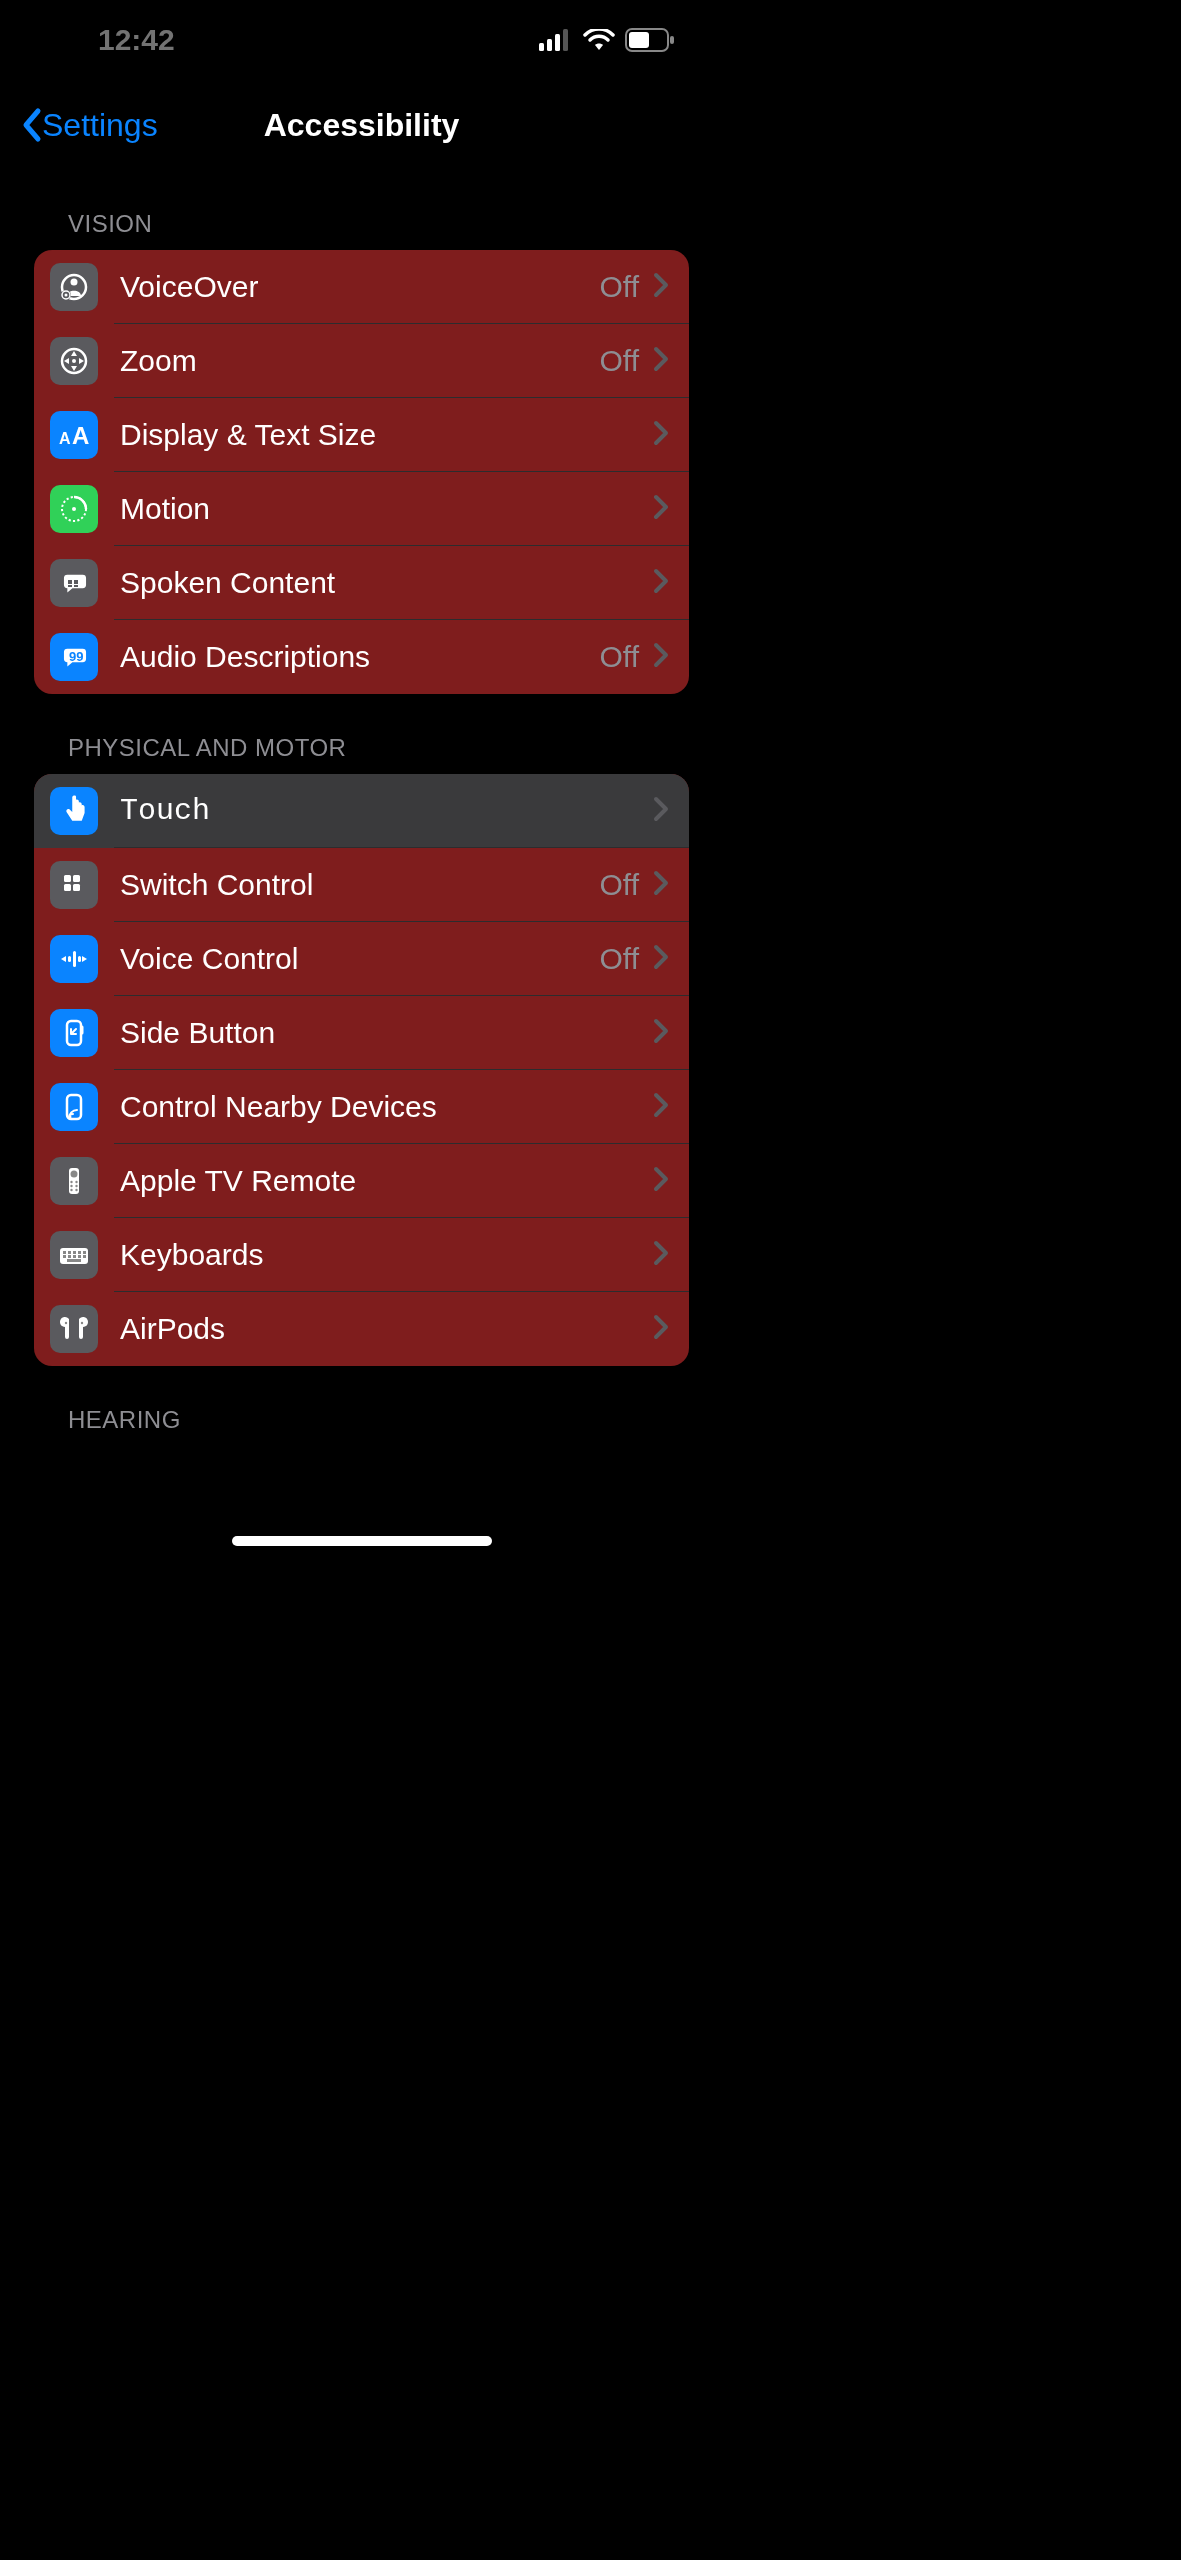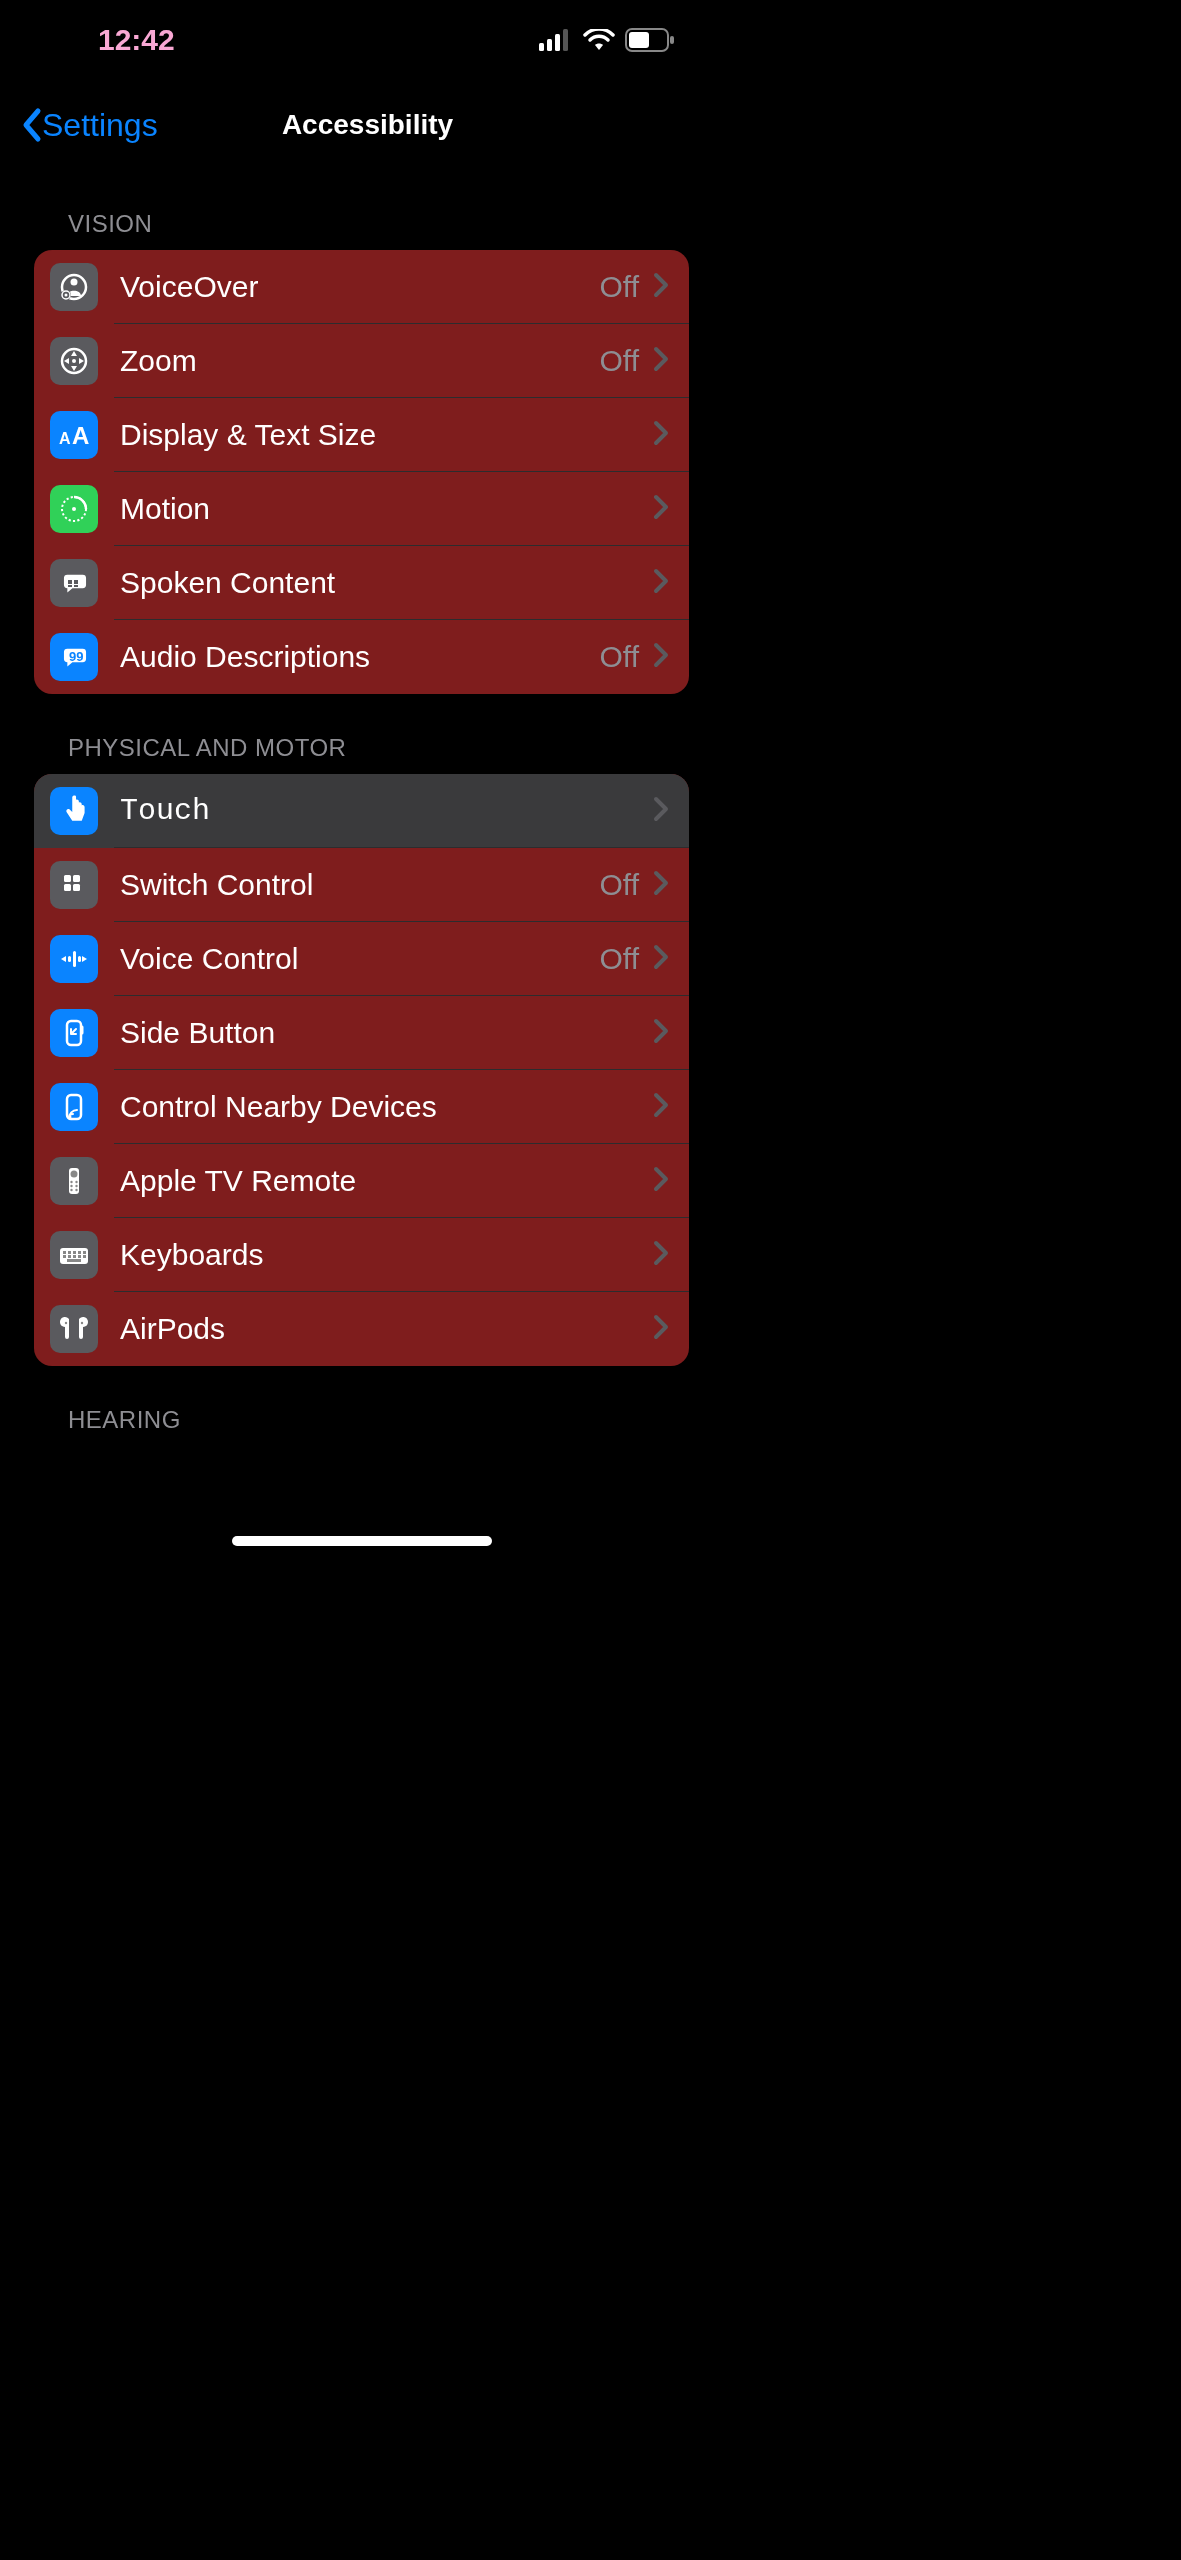--- a/index.html
+++ b/index.html
@@ -22,21 +22,21 @@
   .status-bar {
     height: 80px;
     display: flex;
     align-items: center;
     justify-content: space-between;
     padding: 0 38px 0 38px;
   }
   .status-time {
     font-size: 30px;
     font-weight: 600;
-    color: #f9a8d4;
+    color: #737373;
     padding-left: 60px;
   }
   .status-right {
     display: flex;
     align-items: center;
     gap: 10px;
     padding-right: 10px;
   }
   .status-right svg { display: block; }
   
@@ -52,24 +52,23 @@
     display: flex;
     align-items: center;
     color: #0a84ff;
     font-size: 32px;
   }
   .nav-back svg { display: block; }
   .nav-title {
     position: absolute;
     left: 50%;
     transform: translateX(-50%);
-    font-size: 28px;
+    font-size: 32px;
     font-weight: 600;
     color: #fff;
-    margin-left: 6px;
   }
   
   .content {
     padding: 20px 34px 0 34px;
   }
   .section-header {
     color: #8e8e93;
     font-size: 24px;
     text-transform: uppercase;
     padding: 40px 0 12px 34px;

